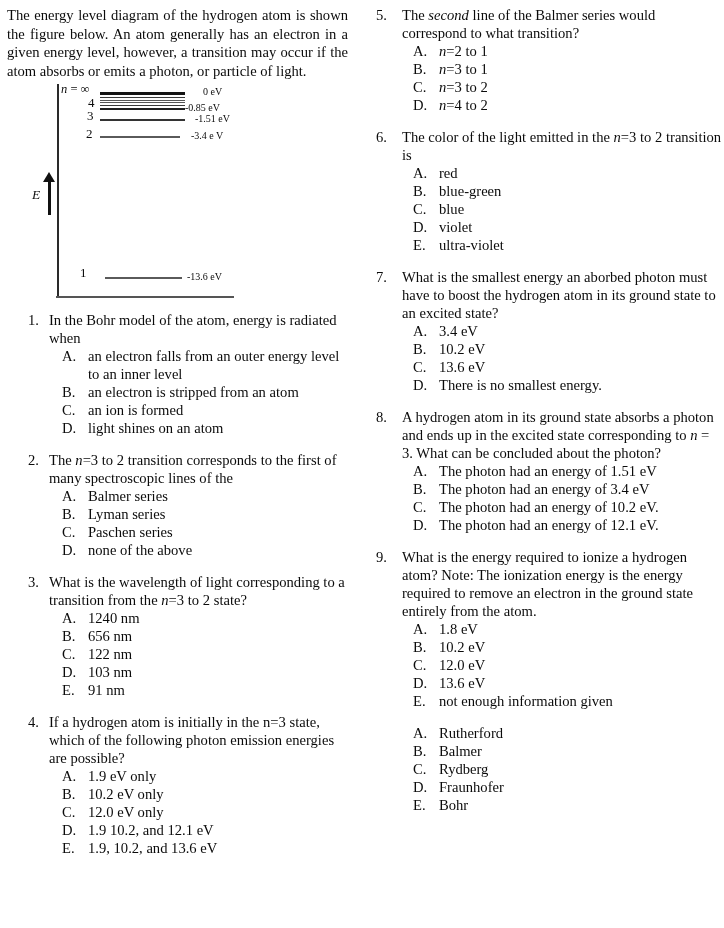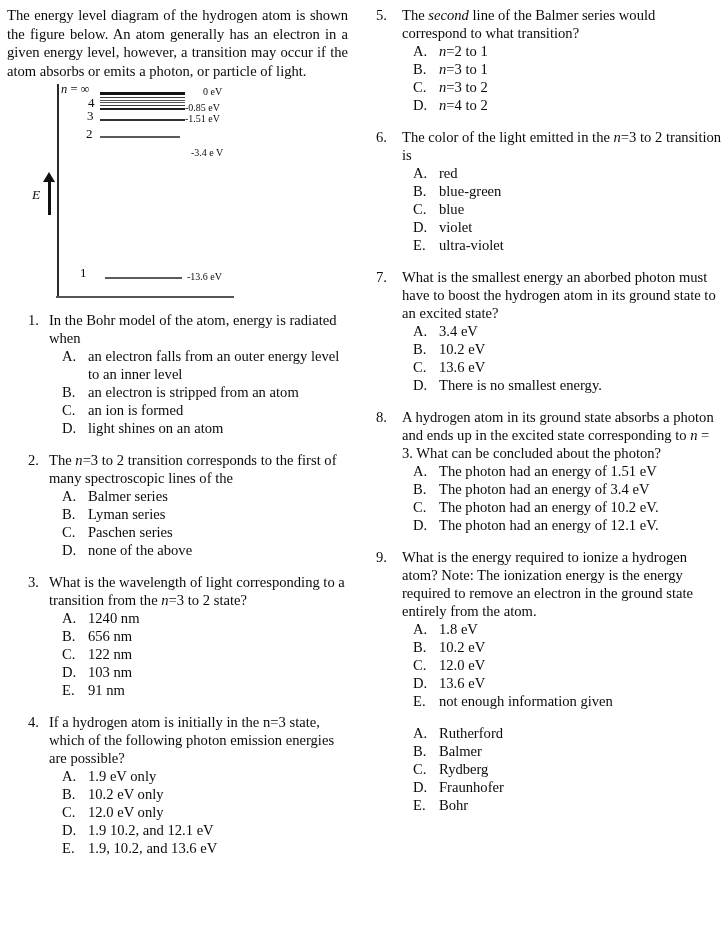--- a/index.html
+++ b/index.html
@@ -30,22 +30,22 @@
   .line-0ev{top:8px;height:2.5px;background:#141414;}
   .cl1{top:13px;height:1px;background:#3a3a3a;}
   .cl2{top:15.5px;height:1px;background:#575757;}
   .cl3{top:18px;height:1px;background:#575757;}
   .cl4{top:20.5px;height:1px;background:#3a3a3a;}
   .line-n4{top:24px;height:2px;background:#202020;}
   .line-n3{top:35px;height:1.5px;background:#333;}
   .line-n2{top:52px;height:1.5px;background:#5a5a5a;width:80px;}
   .line-n1{top:193px;height:1.5px;background:#5a5a5a;left:75px;width:77px;}
   .lvl-e{position:absolute;font-size:10px;line-height:14px;white-space:nowrap;}
-  .e0{left:173px;top:1px;} .e085{left:155px;top:17px;} .e151{left:155px;top:28px;}
-  .e34{left:161px;top:62px;} .e136{left:157px;top:186px;}
+  .e0{left:173px;top:1px;} .e085{left:155px;top:17px;} .e151{left:165px;top:28px;}
+  .e34{left:161px;top:45px;} .e136{left:157px;top:186px;}
   
   .qlist-left{margin-top:11px;}
   .q{margin-bottom:14px;line-height:18px;}
   .col-left .q{margin-left:21px;}
   .col-right .q{margin-left:4px;}
   .qrow{display:flex;}
   .qnum{flex:none;width:21px;}
   .col-right .qnum{width:26px;}
   .qstem{flex:1;}
   .opts{margin-left:34px;}

